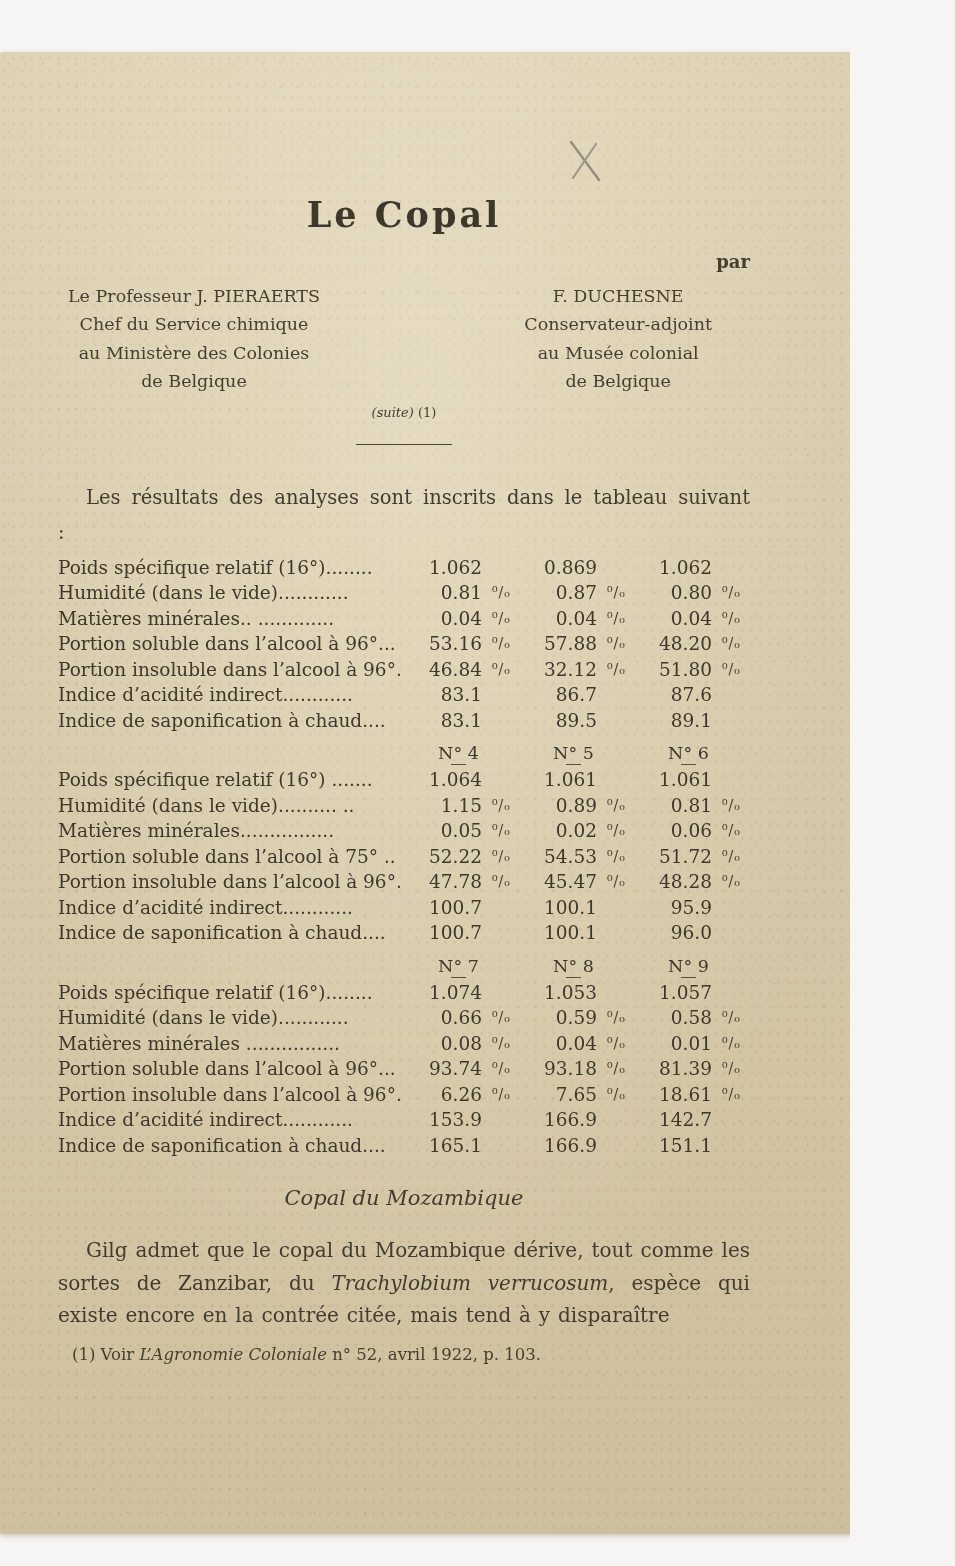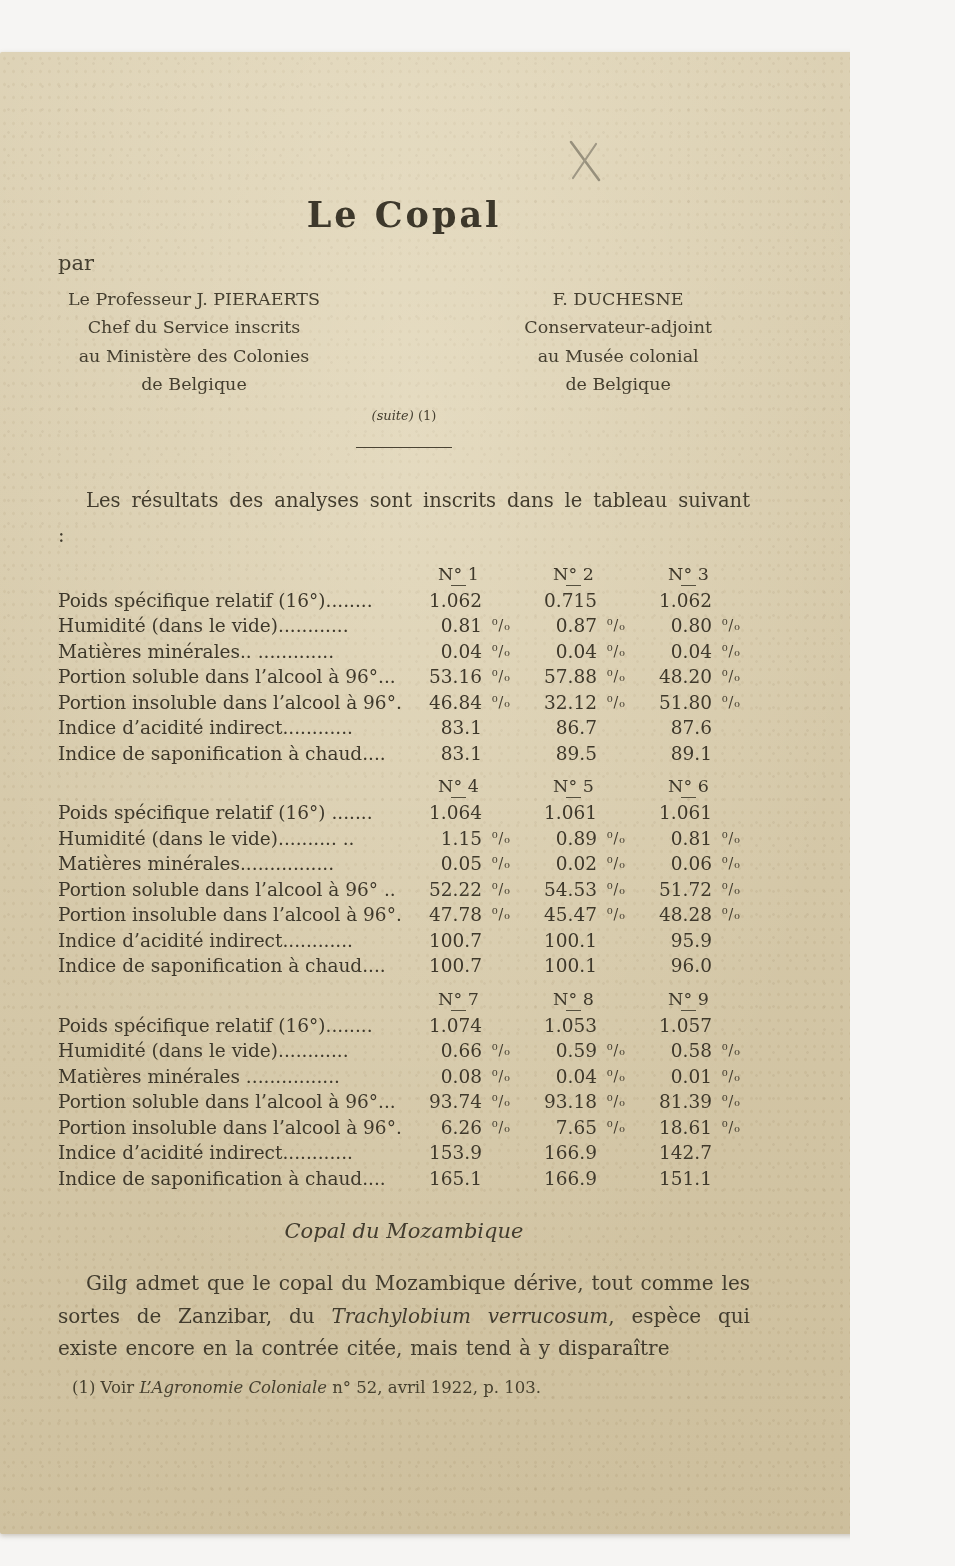--- a/index.html
+++ b/index.html
@@ -22,21 +22,21 @@
           linear-gradient(to right, rgba(140,115,70,0) 0%, rgba(140,115,70,.18) 45%, rgba(0,0,0,0) 45%),
           linear-gradient(to right, rgba(0,0,0,0) 0 14px,
              #cdbd92 14px 17px, #ab9a73 17px 19px, #d3c59d 19px 23px,
              #bdac82 23px 25px, #cfc096 25px 30px);
         border-radius:0 4px 3px 0;}
   .pencil-x{position:absolute;left:563px;top:84px;width:44px;height:50px;opacity:.85;}
   
   .content{position:absolute;left:58px;top:0;width:692px;}
   .title{margin:142px 0 0 0;text-align:center;font-size:35px;font-weight:bold;
          letter-spacing:3px;color:#3d382b;}
-  .byline{margin-top:16px;text-align:left;font-size:21px;}
+  .byline{margin-top:16px;text-align:right;font-size:18px;font-weight:bold;}
   .authors{display:flex;justify-content:space-between;margin-top:10px;
            padding:0 38px 0 10px;font-size:17.5px;line-height:1.62;}
   .author{text-align:center;}
   .suite{margin-top:10px;text-align:center;font-size:13px;}
   .suite em{font-style:italic;}
   .rule{width:96px;margin:24px auto 0 auto;border-top:1.7px solid #4a4334;}
   .intro{margin:36px 0 0 0;font-size:19.5px;line-height:1.78;text-align:justify;
          text-indent:28px;word-spacing:3px;color:#423c2e;}
   
   .table{margin-top:4px;font-size:18.5px;color:#3e382b;}
@@ -74,119 +74,104 @@
       </svg>
     </div>
 
     <div class="content">
       <h1 class="title">Le Copal</h1>
       <div class="byline">par</div>
 
       <div class="authors">
         <div class="author">
           <div>Le Professeur J. PIERAERTS</div>
-          <div>Chef du Service inscrits</div>
+          <div>Chef du Service chimique</div>
           <div>au Ministère des Colonies</div>
           <div>de Belgique</div>
         </div>
         <div class="author">
           <div>F. DUCHESNE</div>
           <div>Conservateur-adjoint</div>
           <div>au Musée colonial</div>
           <div>de Belgique</div>
         </div>
       </div>
 
       <div class="suite"><em>(suite)</em><span> (1)</span></div>
       <div class="rule"></div>
 
       <p class="intro">Les résultats des analyses sont inscrits dans le tableau suivant :</p>
 
       <div class="table">
+          <div class="t-row">
+            <div class="t-label">Poids spécifique relatif (16°)........</div>
+            <div class="t-val">1.062</div>
+            <div class="t-unit"></div>
+            <div class="t-val">0.869</div>
+            <div class="t-unit"></div>
+            <div class="t-val">1.062</div>
+            <div class="t-unit"></div>
+          </div>
+          <div class="t-row">
+            <div class="t-label">Humidité (dans le vide)............</div>
+            <div class="t-val">0.81</div>
+            <div class="t-unit">⁰/₀</div>
+            <div class="t-val">0.87</div>
+            <div class="t-unit">⁰/₀</div>
+            <div class="t-val">0.80</div>
+            <div class="t-unit">⁰/₀</div>
+          </div>
+          <div class="t-row">
+            <div class="t-label">Matières minérales.. .............</div>
+            <div class="t-val">0.04</div>
+            <div class="t-unit">⁰/₀</div>
+            <div class="t-val">0.04</div>
+            <div class="t-unit">⁰/₀</div>
+            <div class="t-val">0.04</div>
+            <div class="t-unit">⁰/₀</div>
+          </div>
+          <div class="t-row">
+            <div class="t-label">Portion soluble dans l’alcool à 96°...</div>
+            <div class="t-val">53.16</div>
+            <div class="t-unit">⁰/₀</div>
+            <div class="t-val">57.88</div>
+            <div class="t-unit">⁰/₀</div>
+            <div class="t-val">48.20</div>
+            <div class="t-unit">⁰/₀</div>
+          </div>
+          <div class="t-row">
+            <div class="t-label">Portion insoluble dans l’alcool à 96°.</div>
+            <div class="t-val">46.84</div>
+            <div class="t-unit">⁰/₀</div>
+            <div class="t-val">32.12</div>
+            <div class="t-unit">⁰/₀</div>
+            <div class="t-val">51.80</div>
+            <div class="t-unit">⁰/₀</div>
+          </div>
+          <div class="t-row">
+            <div class="t-label">Indice d’acidité indirect............</div>
+            <div class="t-val">83.1</div>
+            <div class="t-unit"></div>
+            <div class="t-val">86.7</div>
+            <div class="t-unit"></div>
+            <div class="t-val">87.6</div>
+            <div class="t-unit"></div>
+          </div>
+          <div class="t-row">
+            <div class="t-label">Indice de saponification à chaud....</div>
+            <div class="t-val">83.1</div>
+            <div class="t-unit"></div>
+            <div class="t-val">89.5</div>
+            <div class="t-unit"></div>
+            <div class="t-val">89.1</div>
+            <div class="t-unit"></div>
+          </div>
           <div class="t-head">
             <div class="t-label-spacer"></div>
             <div class="t-hcell">
-              <div class="">N° 1</div>
-              <div class="t-hdash"></div>
-            </div>
-            <div class="t-hcell">
-              <div class="">N° 2</div>
-              <div class="t-hdash"></div>
-            </div>
-            <div class="t-hcell">
-              <div class="">N° 3</div>
-              <div class="t-hdash"></div>
-            </div>
-          </div>
-          <div class="t-row">
-            <div class="t-label">Poids spécifique relatif (16°)........</div>
-            <div class="t-val">1.062</div>
-            <div class="t-unit"></div>
-            <div class="t-val">0.715</div>
-            <div class="t-unit"></div>
-            <div class="t-val">1.062</div>
-            <div class="t-unit"></div>
-          </div>
-          <div class="t-row">
-            <div class="t-label">Humidité (dans le vide)............</div>
-            <div class="t-val">0.81</div>
-            <div class="t-unit">⁰/₀</div>
-            <div class="t-val">0.87</div>
-            <div class="t-unit">⁰/₀</div>
-            <div class="t-val">0.80</div>
-            <div class="t-unit">⁰/₀</div>
-          </div>
-          <div class="t-row">
-            <div class="t-label">Matières minérales.. .............</div>
-            <div class="t-val">0.04</div>
-            <div class="t-unit">⁰/₀</div>
-            <div class="t-val">0.04</div>
-            <div class="t-unit">⁰/₀</div>
-            <div class="t-val">0.04</div>
-            <div class="t-unit">⁰/₀</div>
-          </div>
-          <div class="t-row">
-            <div class="t-label">Portion soluble dans l’alcool à 96°...</div>
-            <div class="t-val">53.16</div>
-            <div class="t-unit">⁰/₀</div>
-            <div class="t-val">57.88</div>
-            <div class="t-unit">⁰/₀</div>
-            <div class="t-val">48.20</div>
-            <div class="t-unit">⁰/₀</div>
-          </div>
-          <div class="t-row">
-            <div class="t-label">Portion insoluble dans l’alcool à 96°.</div>
-            <div class="t-val">46.84</div>
-            <div class="t-unit">⁰/₀</div>
-            <div class="t-val">32.12</div>
-            <div class="t-unit">⁰/₀</div>
-            <div class="t-val">51.80</div>
-            <div class="t-unit">⁰/₀</div>
-          </div>
-          <div class="t-row">
-            <div class="t-label">Indice d’acidité indirect............</div>
-            <div class="t-val">83.1</div>
-            <div class="t-unit"></div>
-            <div class="t-val">86.7</div>
-            <div class="t-unit"></div>
-            <div class="t-val">87.6</div>
-            <div class="t-unit"></div>
-          </div>
-          <div class="t-row">
-            <div class="t-label">Indice de saponification à chaud....</div>
-            <div class="t-val">83.1</div>
-            <div class="t-unit"></div>
-            <div class="t-val">89.5</div>
-            <div class="t-unit"></div>
-            <div class="t-val">89.1</div>
-            <div class="t-unit"></div>
-          </div>
-          <div class="t-head">
-            <div class="t-label-spacer"></div>
-            <div class="t-hcell">
               <div class="">N° 4</div>
               <div class="t-hdash"></div>
             </div>
             <div class="t-hcell">
               <div class="">N° 5</div>
               <div class="t-hdash"></div>
             </div>
             <div class="t-hcell">
               <div class="">N° 6</div>
               <div class="t-hdash"></div>
@@ -213,21 +198,21 @@
           <div class="t-row">
             <div class="t-label">Matières minérales................</div>
             <div class="t-val">0.05</div>
             <div class="t-unit">⁰/₀</div>
             <div class="t-val">0.02</div>
             <div class="t-unit">⁰/₀</div>
             <div class="t-val">0.06</div>
             <div class="t-unit">⁰/₀</div>
           </div>
           <div class="t-row">
-            <div class="t-label">Portion soluble dans l’alcool à 96° ..</div>
+            <div class="t-label">Portion soluble dans l’alcool à 75° ..</div>
             <div class="t-val">52.22</div>
             <div class="t-unit">⁰/₀</div>
             <div class="t-val">54.53</div>
             <div class="t-unit">⁰/₀</div>
             <div class="t-val">51.72</div>
             <div class="t-unit">⁰/₀</div>
           </div>
           <div class="t-row">
             <div class="t-label">Portion insoluble dans l’alcool à 96°.</div>
             <div class="t-val">47.78</div>

